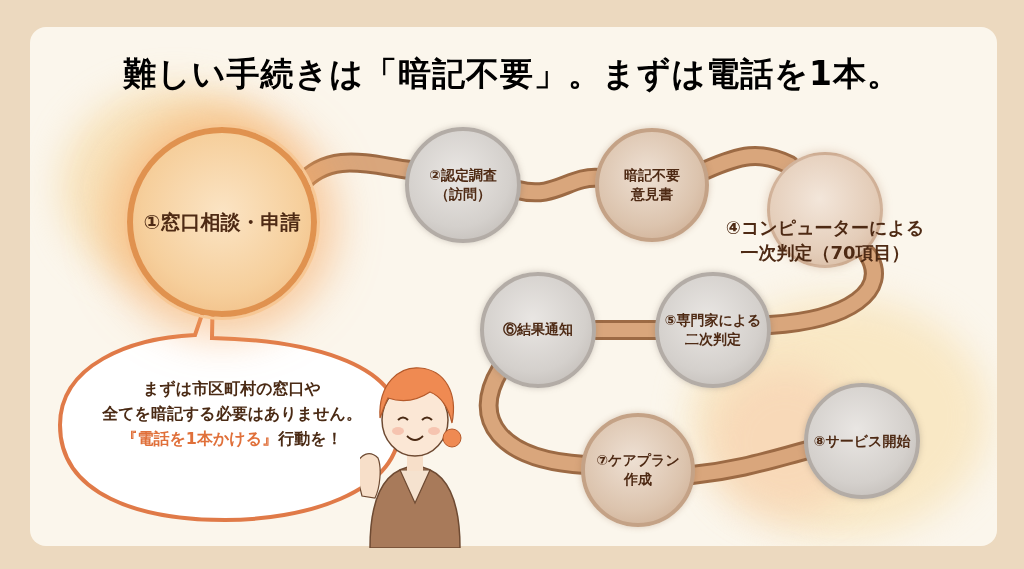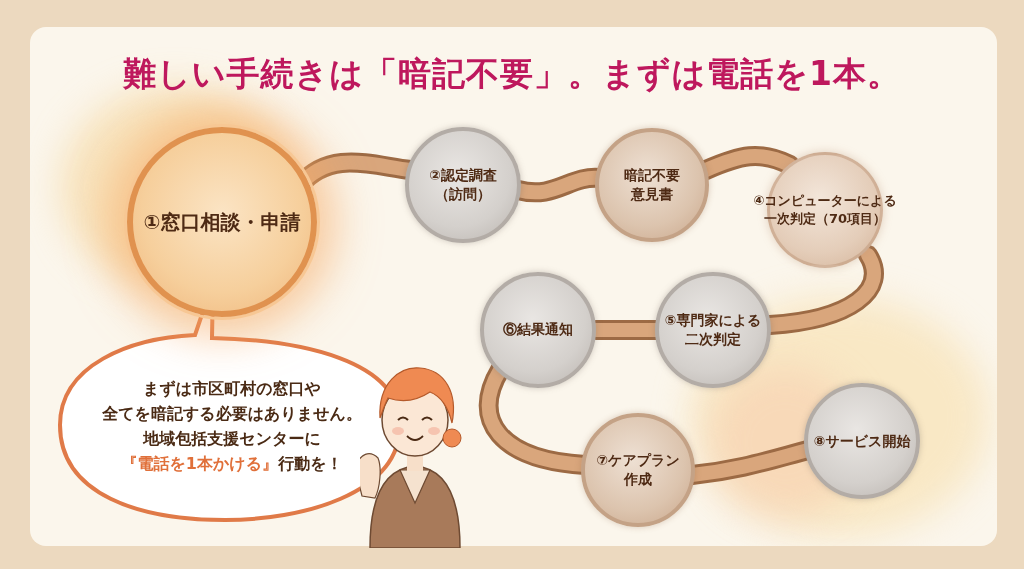--- a/index.html
+++ b/index.html
@@ -9,21 +9,21 @@
       font-family: "DejaVu Sans", "Liberation Sans", sans-serif;
       position: relative;
     }
     .card {
       position: absolute; left: 30px; top: 27px; width: 967px; height: 519px;
       background: #fbf6ec; border-radius: 16px; overflow: hidden;
     }
     .wash { position: absolute; border-radius: 50%; filter: blur(18px); }
     .title {
       position: absolute; left: 0; top: 52px; width: 1024px; text-align: center;
-      font-size: 33px; font-weight: bold; color: #be185d; letter-spacing: 1px;
+      font-size: 33px; font-weight: bold; color: #000000; letter-spacing: 1px;
       z-index: 5;
     }
     svg.paths { position: absolute; left: 0; top: 0; z-index: 2; }
     .node {
       position: absolute; border-radius: 50%; display: flex; align-items: center; justify-content: center;
       text-align: center; font-weight: bold; color: #4e2a14; z-index: 3; box-sizing: border-box;
       line-height: 1.35;
     }
     .node span { display: block; white-space: pre-line; }
     .node.gray {
@@ -87,21 +87,21 @@
   <span>①窓口相談・申請</span>
 </div>
 <div class="node gray small" style="left:405px;top:127px;width:116px;height:116px;">
   <span>②認定調査
 （訪問）</span>
 </div>
 <div class="node brown small" style="left:595px;top:128px;width:114px;height:114px;">
   <span>暗記不要
 意見書</span>
 </div>
-<div class="node brown-soft small" style="left:767px;top:152px;width:116px;height:116px;font-size:13px;">
+<div class="node brown-soft small" style="left:767px;top:152px;width:116px;height:116px;font-size:18px;align-items:flex-end;">
   <span style="white-space:pre;">④コンピューターによる
 一次判定（70項目）</span>
 </div>
 <div class="node gray small" style="left:655px;top:272px;width:116px;height:116px;">
   <span>⑤専門家による
 二次判定</span>
 </div>
 <div class="node gray small" style="left:480px;top:272px;width:116px;height:116px;font-family:Liberation Mono, monospace;">
   <span>⑥結果通知</span>
 </div>
@@ -109,21 +109,20 @@
   <span>⑦ケアプラン
 作成</span>
 </div>
 <div class="node gray small" style="left:804px;top:383px;width:116px;height:116px;">
   <span>⑧サービス開始</span>
 </div>
 
 <div class="bubble-text">
   <div>まずは市区町村の窓口や</div>
   <div>全てを暗記する必要はありません。</div>
-  <div>地域包括支援センターに</div>
   <div><span class="hl">『電話を1本かける』</span><span>行動を！</span></div>
 </div>
 
 <svg class="person" width="110" height="190" viewBox="0 0 110 190">
 
   <path d="M10,190 C10,130 30,110 55,108 C80,110 100,130 100,190 Z" fill="#a87a5a" stroke="#6e4a32" stroke-width="1.5"></path>
   <path d="M40,112 L55,145 L70,112 Z" fill="#f5e2cf" stroke="#6e4a32" stroke-width="1.2"></path>
 
   <path d="M-5,110 C0,95 10,92 18,100 C22,110 20,130 15,140 L2,138 Z" fill="#f7dfc9" stroke="#6e4a32" stroke-width="1.2"></path>
 

